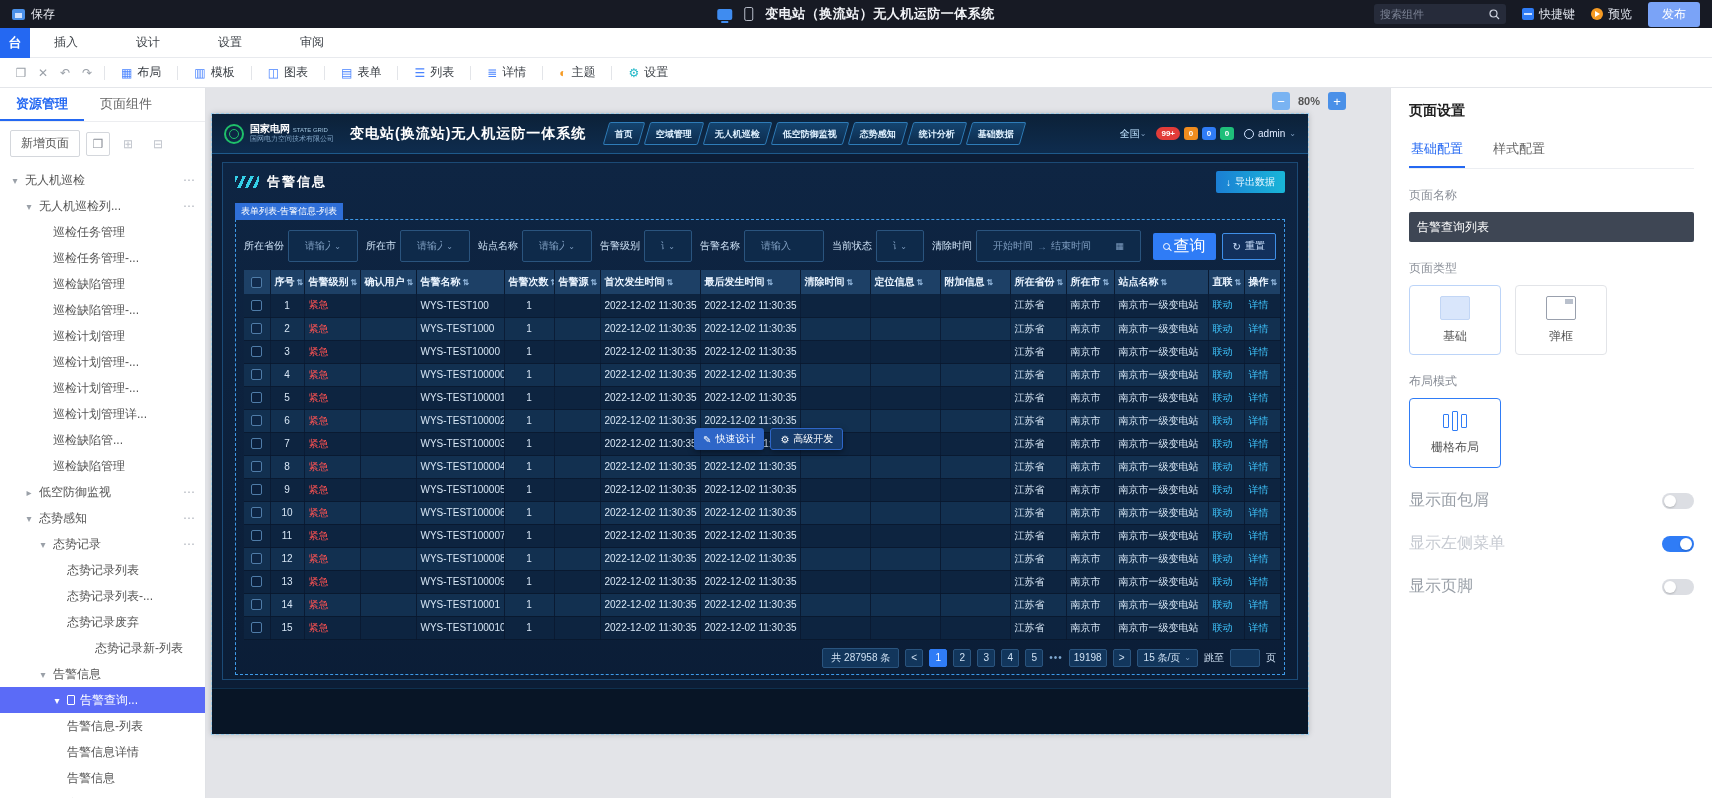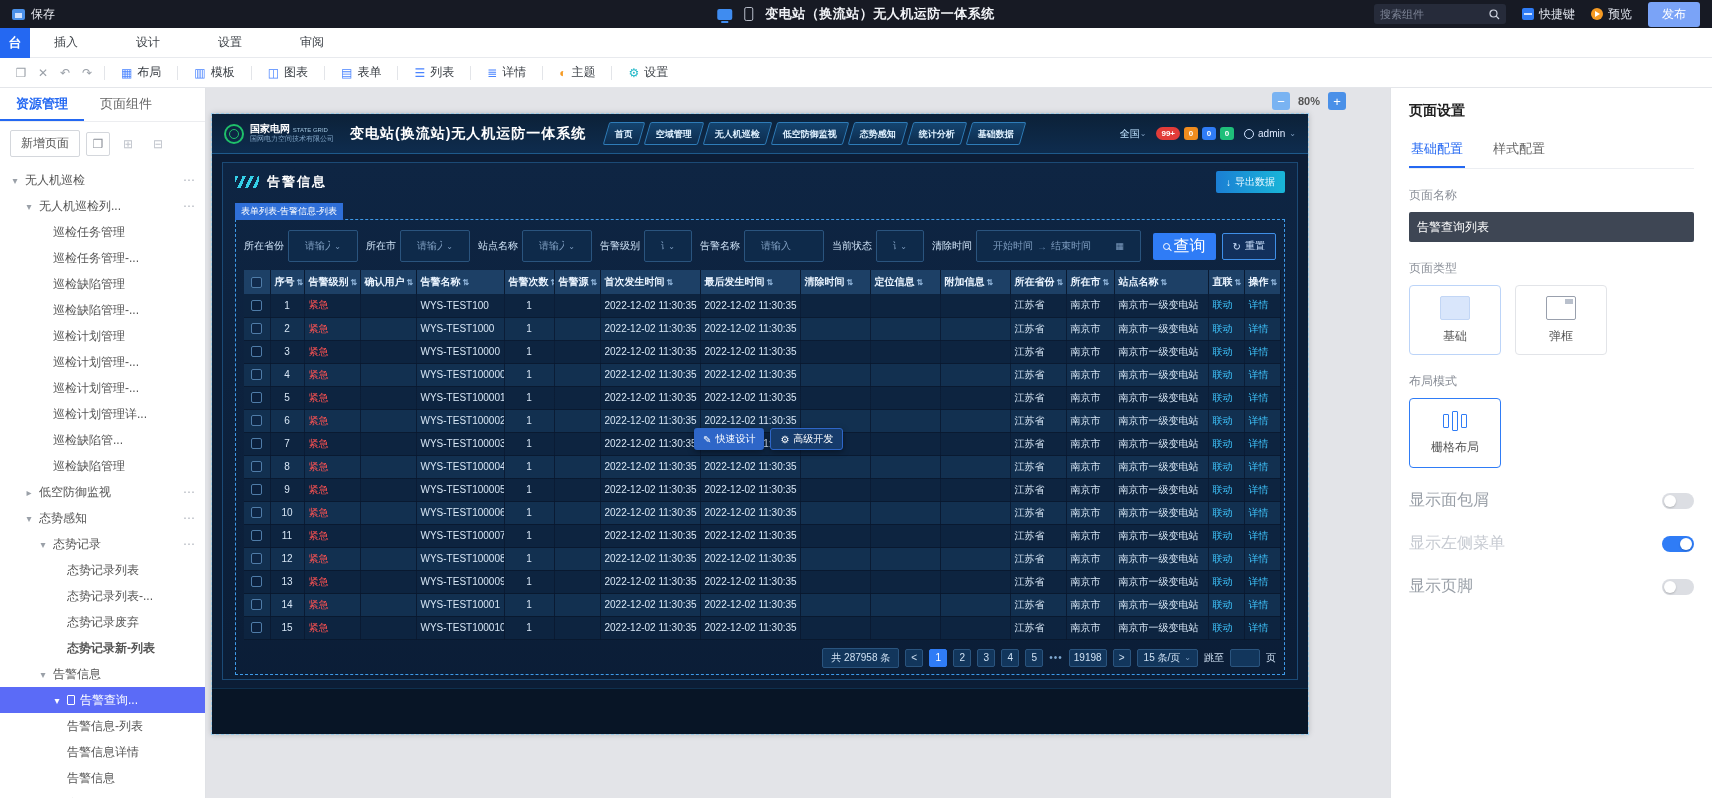--- a/index.html
+++ b/index.html
@@ -346,21 +346,21 @@
           <span class="t-label">态势记录列表</span>
         </div>
         <div class="tree-item" style="padding-left: 52px;">
           <span class="caret"></span>
           <span class="t-label">态势记录列表-...</span>
         </div>
         <div class="tree-item" style="padding-left: 52px;">
           <span class="caret"></span>
           <span class="t-label">态势记录废弃</span>
         </div>
-        <div class="tree-item" style="padding-left: 52px; font-weight: bold;">
+        <div class="tree-item" style="padding-left: 80px;">
           <span class="caret"></span>
           <span class="t-label">态势记录新-列表</span>
         </div>
         <div class="tree-item" style="padding-left: 38px;">
           <span class="caret">▾</span>
           <span class="t-label">告警信息</span>
         </div>
         <div class="tree-item sel" style="padding-left: 52px;">
           <span class="caret">▾</span>
           <span class="doc-icon"></span>

